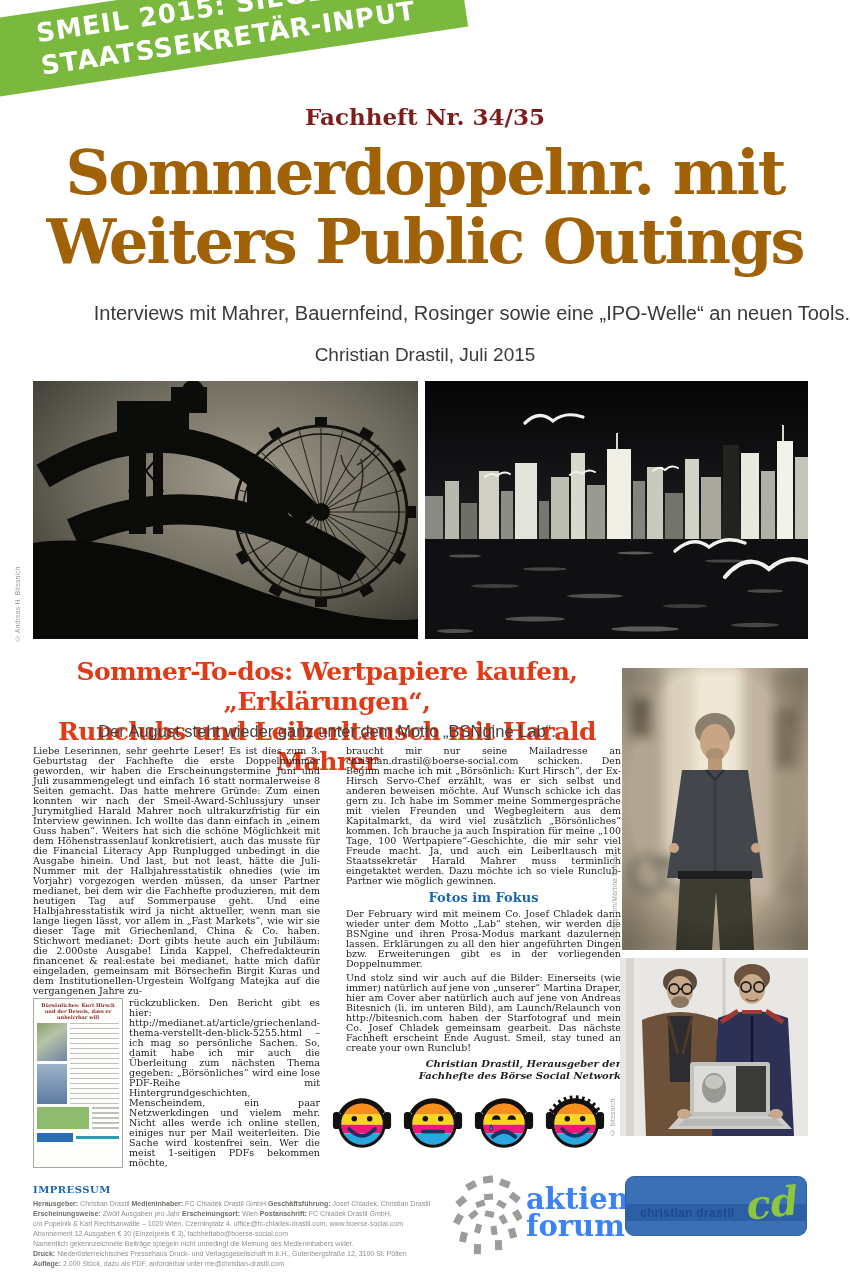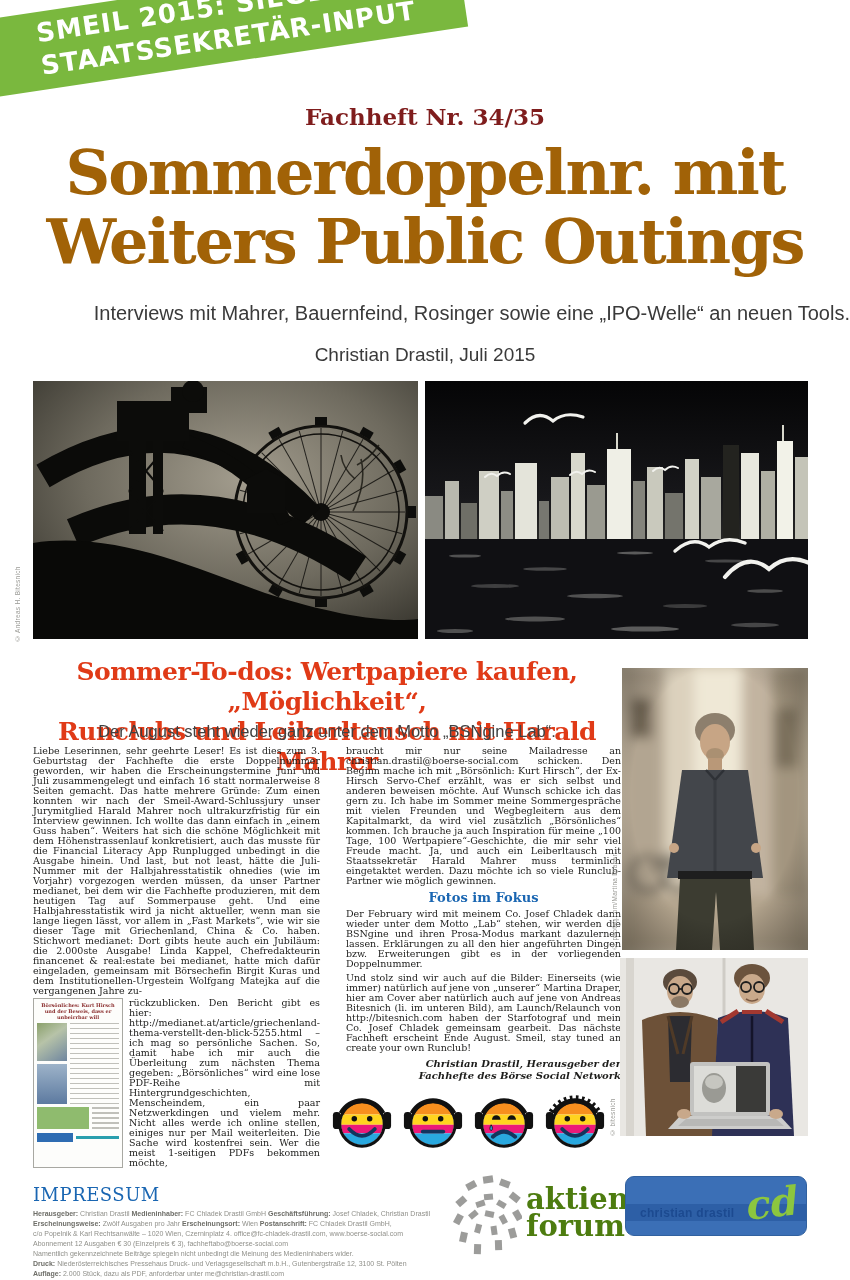--- a/index.html
+++ b/index.html
@@ -55,28 +55,28 @@
   .greenblock{width:52px;background:#8fbb6e;}
   .botbar{display:flex;align-items:center;gap:3px;margin-top:4px;}
   .botbar .blue{width:36px;height:9px;background:#2e6cb2;}
   .botbar .teal{flex:1;height:2.5px;background:#2a9fae;}
 
   
   .smileys{left:331px;top:1088px;display:flex;gap:9px;}
 
   
   .impressum{left:33px;top:1184px;width:405px;}
-  .imp-title{color:#1a66b2;font-family:"DejaVu Serif",serif;font-weight:normal;
-             font-size:18px;letter-spacing:.5px;}
+  .imp-title{color:#1a66b2;font-family:"DejaVu Serif",serif;font-weight:bold;
+             font-size:10px;letter-spacing:.5px;}
   .imp-lines{margin-top:4px;font-size:7px;line-height:10px;color:#90908a;}
   .imp-lines b{color:#6e6e68;}
 
   
   .aktienforum{left:452px;top:1162px;width:178px;height:114px;}
-  .af-text{position:absolute;left:74px;top:24px;color:#4d7c0f;
+  .af-text{position:absolute;left:74px;top:24px;color:#3b82f6;
            font-family:"DejaVu Serif",serif;font-weight:bold;font-size:29px;line-height:27px;}
   .drastil-logo{left:625px;top:1176px;width:182px;height:60px;background:#3b6fb6;
                 border:1px solid #31619f;border-radius:9px;box-sizing:border-box;}
   .drastil-band{position:absolute;left:0;top:27px;width:100%;height:17px;background:#2d5fa6;}
   .drastil-label{position:absolute;left:14px;top:29px;color:#1c4a90;font-weight:bold;
                  font-size:12px;letter-spacing:.3px;}
   .drastil-monogram{position:absolute;right:8px;top:2px;color:#8cc63f;
                     font-family:"DejaVu Serif",serif;font-style:italic;font-weight:bold;
                     font-size:40px;transform:rotate(-6deg);}
 </style>
@@ -221,21 +221,21 @@
         <path d="M 60 96 q 6 -6 12 -1 q 6 -6 13 -2" stroke-width="2"></path>
         <path d="M 145 94 q 6 -6 12 -1 q 6 -6 13 -2" stroke-width="2"></path>
         <path d="M 228 90 q 6 -6 12 -1 q 6 -6 13 -2" stroke-width="2"></path>
         <path d="M 250 170 q 18 -16 34 -4 q 16 -12 36 -4" stroke-width="3.4"></path>
         <path d="M 300 196 q 22 -26 44 -8 q 18 -16 40 -6" stroke-width="4.2"></path>
       </g>
     </svg>
   </div>
 
   <div class="abs headline">
-    <div>Sommer-To-dos: Wertpapiere kaufen, „Möglichkeit“,</div>
+    <div>Sommer-To-dos: Wertpapiere kaufen, „Erklärungen“,</div>
     <div>Runclubs und Leiberltausch mit Harald Mahrer</div>
   </div>
   <div class="abs standfirst">Der August steht wieder ganz unter dem Motto „BSNgine Lab“.</div>
 
   <div class="abs columns">
     <div class="col">
       <div>Liebe Leserinnen, sehr geehrte Leser! Es ist dies zum 3. Geburtstag der Fachhefte die erste Doppelnummer geworden, wir haben die Erscheinungstermine Juni und Juli zusammengelegt und einfach 16 statt normalerweise 8 Seiten gemacht. Das hatte mehrere Gründe: Zum einen konnten wir nach der Smeil-Award-Schlussjury unser Jurymitglied Harald Mahrer noch ultrakurzfristig für ein Interview gewinnen. Ich wollte das dann einfach in „einem Guss haben“. Weiters hat sich die schöne Möglichkeit mit dem Höhenstrassenlauf konkretisiert, auch das musste für die Financial Literacy App Runplugged unbedingt in die Ausgabe hinein. Und last, but not least, hätte die Juli-Nummer mit der Halbjahresstatistik ohnedies (wie im Vorjahr) vorgezogen werden müssen, da unser Partner medianet, bei dem wir die Fachhefte produzieren, mit dem heutigen Tag auf Sommerpause geht. Und eine Halbjahresstatistik wird ja nicht aktueller, wenn man sie lange liegen lässt, vor allem in „Fast Markets“, wie wir sie dieser Tage mit Griechenland, China &amp; Co. haben. Stichwort medianet: Dort gibts heute auch ein Jubiläum: die 2.000ste Ausgabe! Linda Kappel, Chefredakteurin financenet &amp; real:estate bei medianet, hatte mich dafür eingeladen, gemeinsam mit Börsechefin Birgit Kuras und dem Institutionellen-Urgestein Wolfgang Matejka auf die vergangenen Jahre zu-</div>
       <div class="thumbrow">
         <div class="thumb">
           <div class="cap">Börsönliches: Kurt Hirsch und der Beweis, dass er unbeirrbar will</div>

